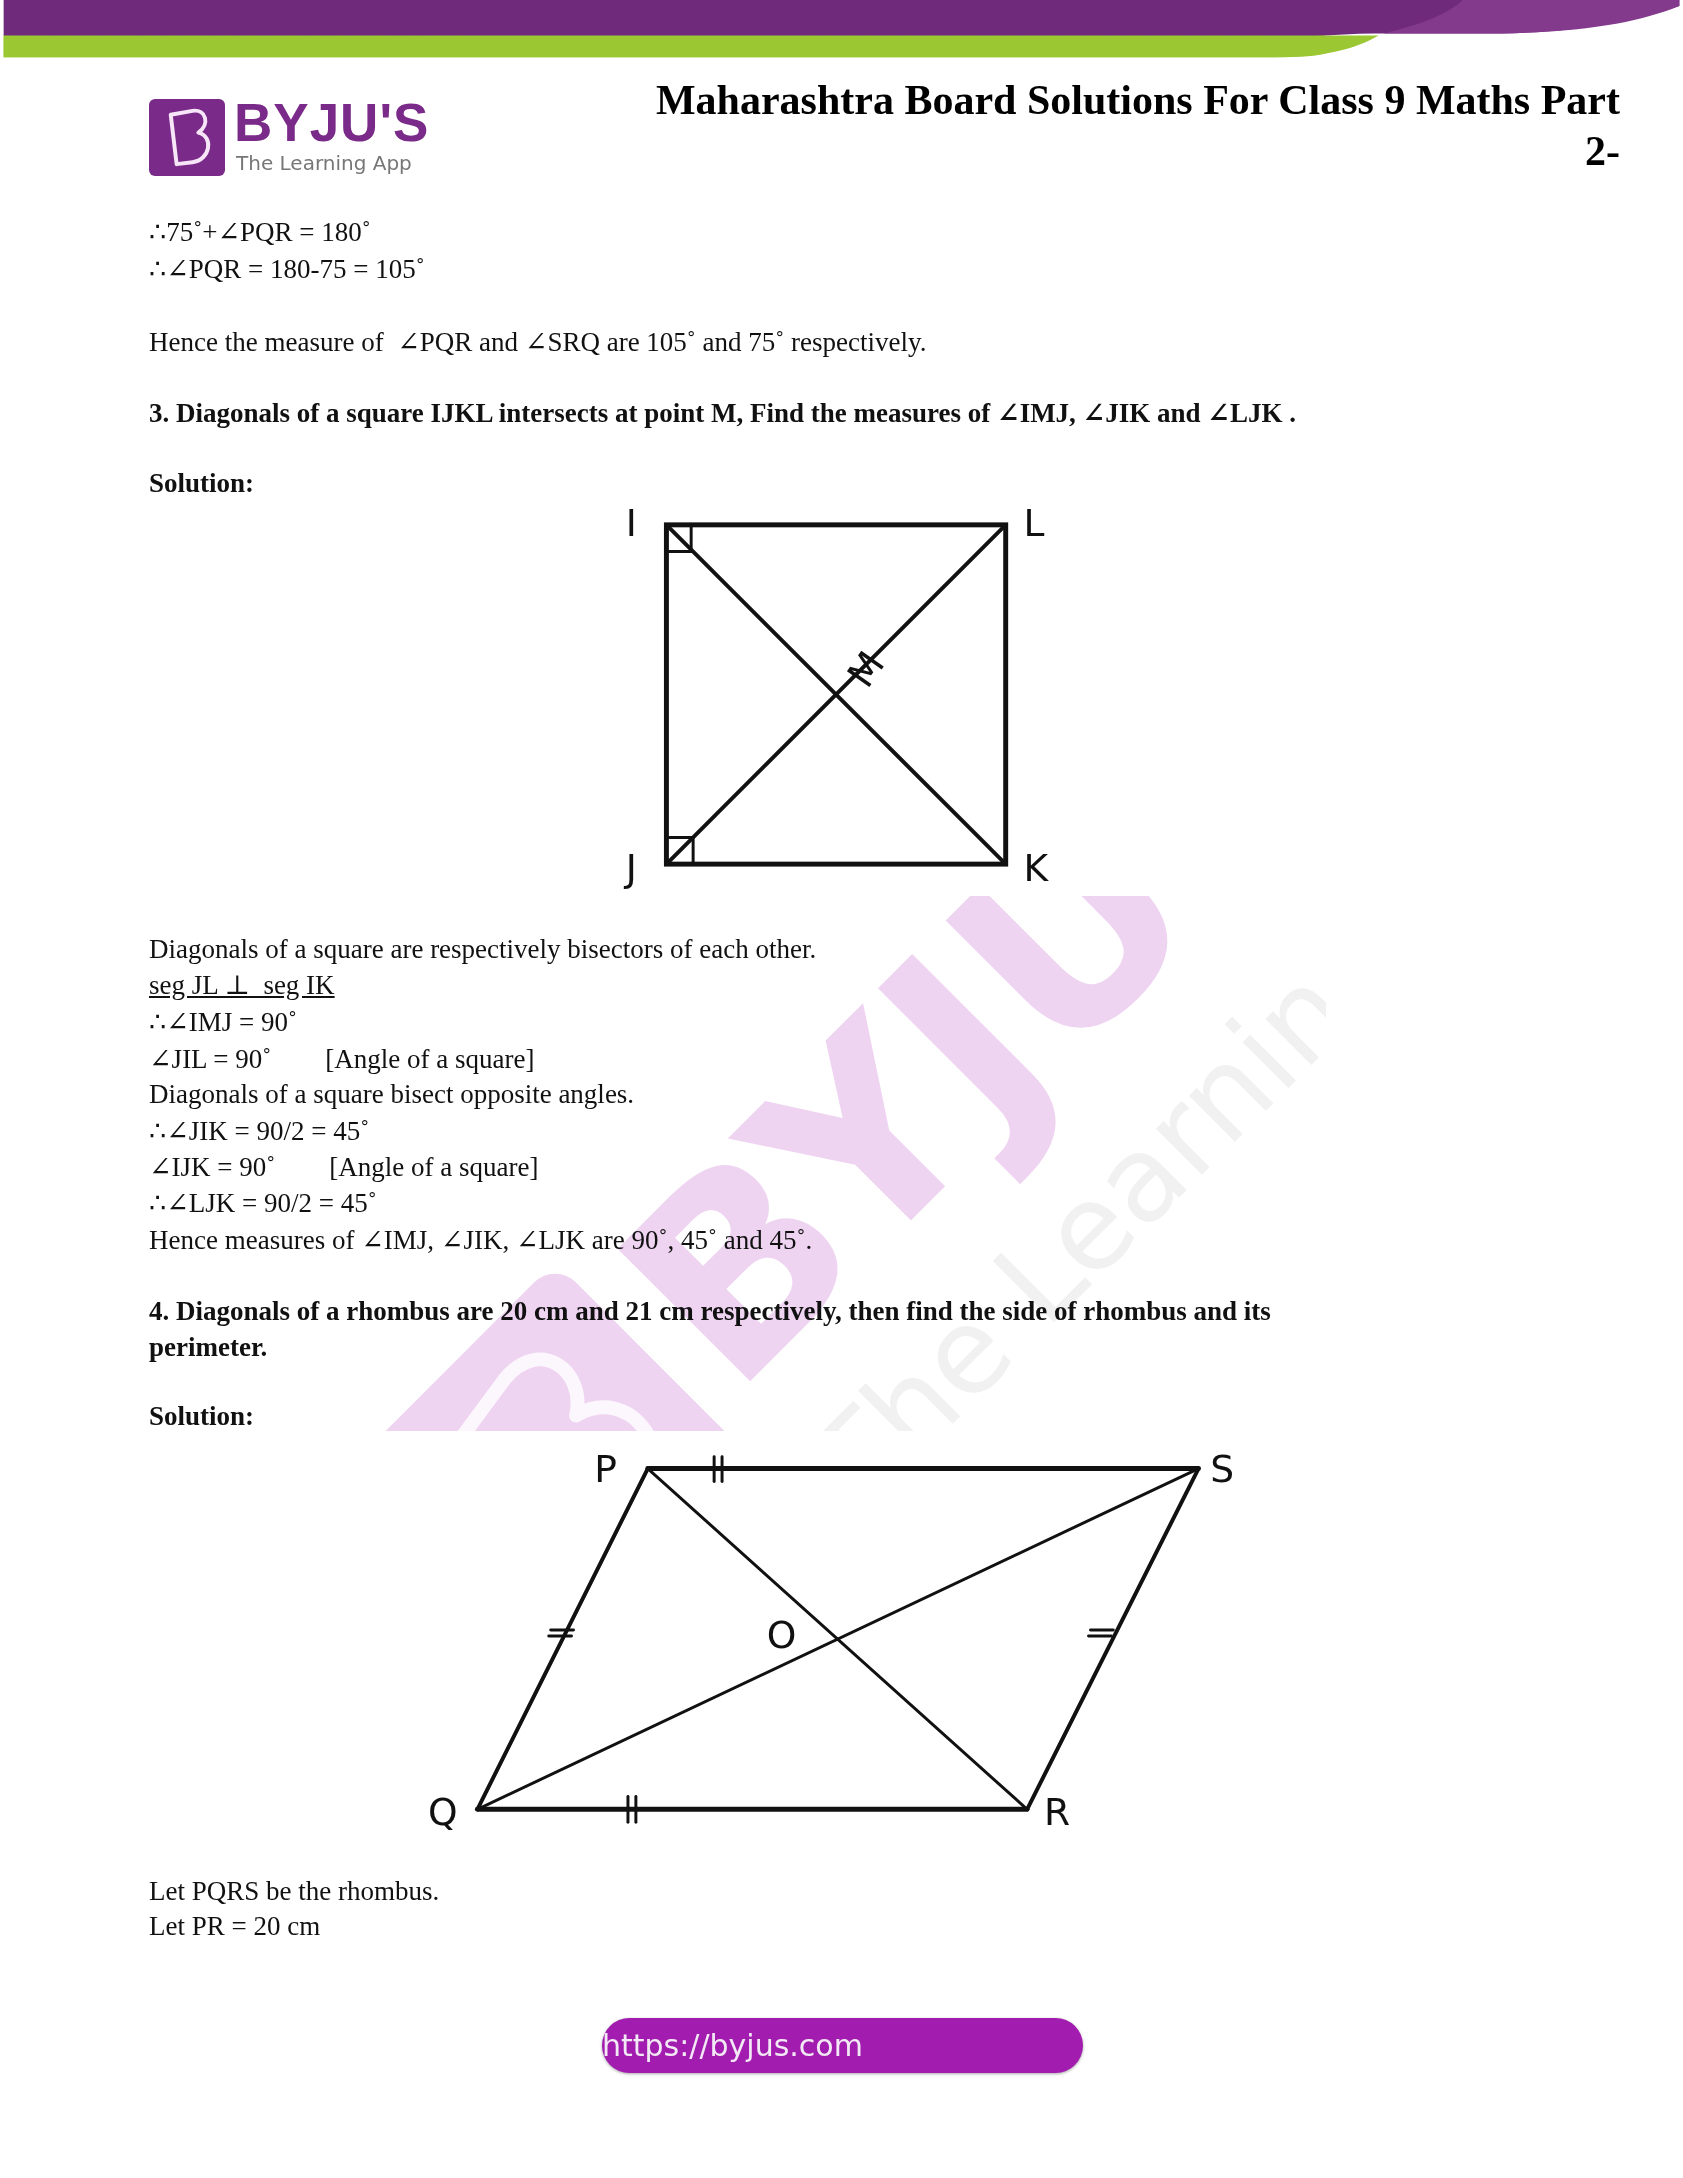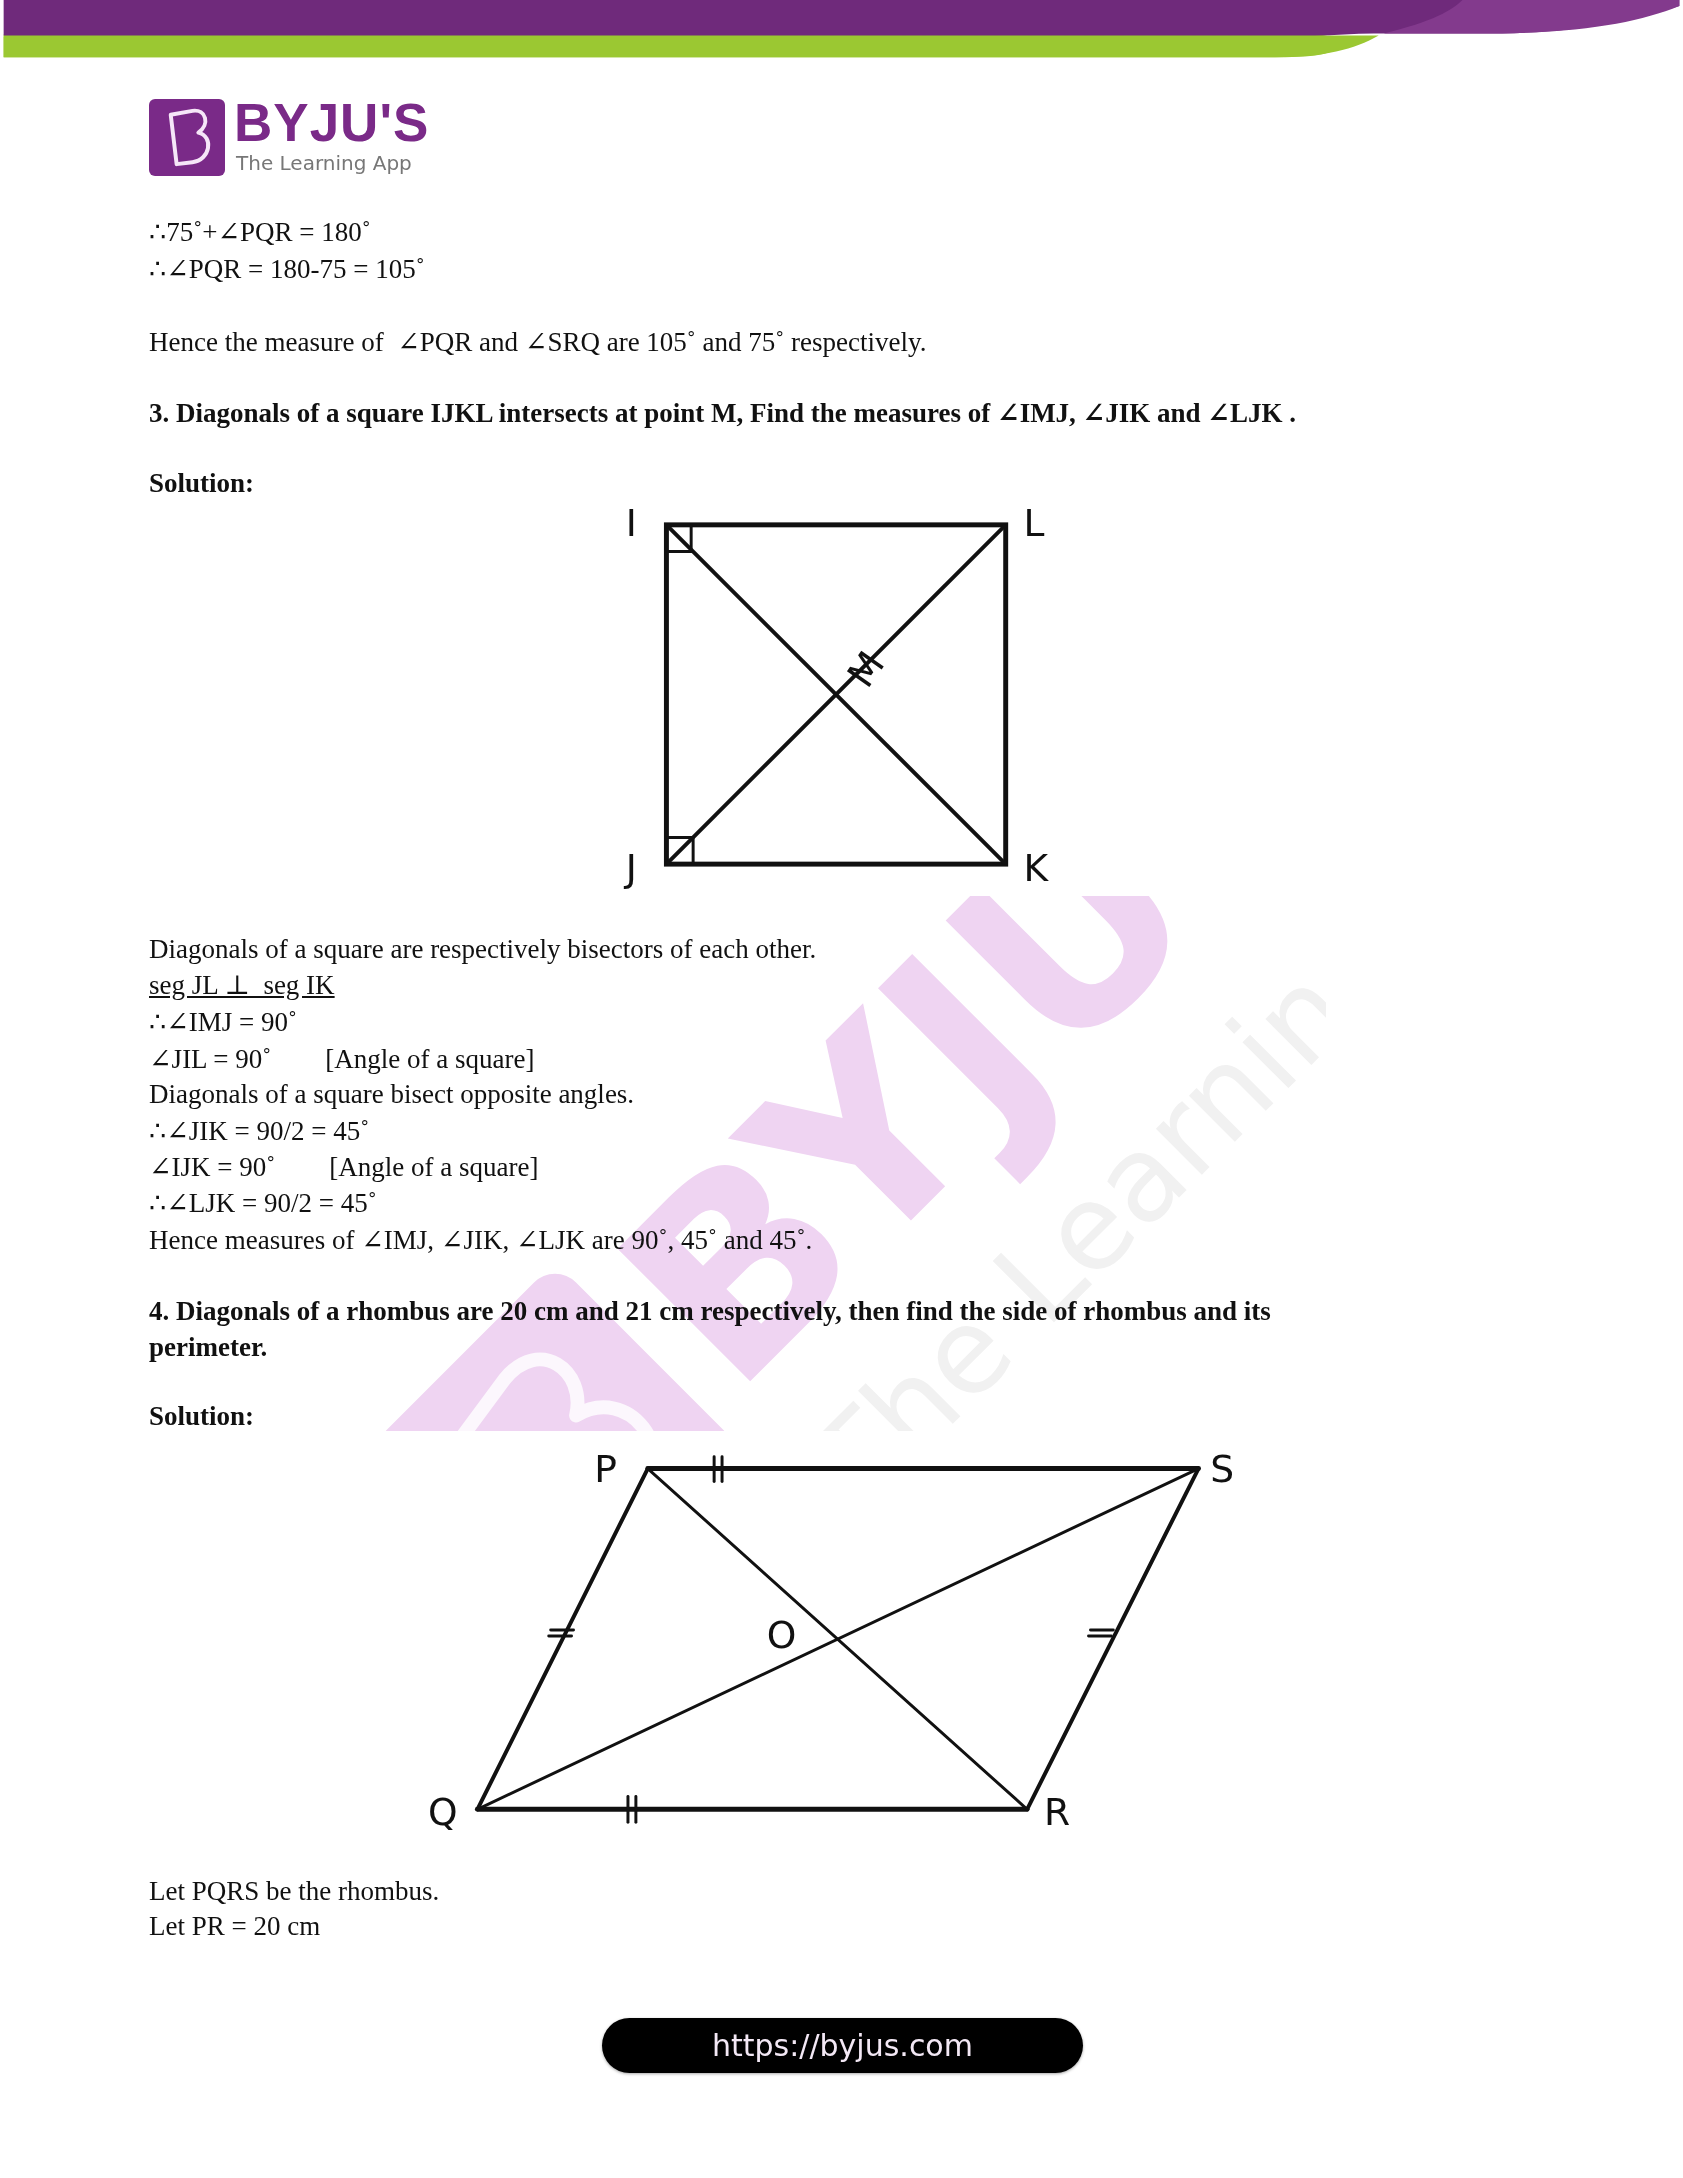--- a/index.html
+++ b/index.html
@@ -28,21 +28,21 @@
   
   .t { position:absolute; left:149px; font-size:27px; line-height:36px; white-space:pre; color:#111; }
   .b { font-weight:bold; }
 
   
   .diag { position:absolute; }
   .lbl { font-family:"DejaVu Sans", sans-serif; font-size:38px; fill:#111; }
 
   
   .footer-pill { position:absolute; left:602px; top:2018px; width:481px; height:55px; border-radius:28px;
-                 background:#000000; box-shadow:0 1px 3px rgba(0,0,0,0.35); text-align:center; }
+                 background:#a21caf; box-shadow:0 1px 3px rgba(0,0,0,0.35); }
   .footer-pill span { font-family:"DejaVu Sans", sans-serif; font-size:30px; line-height:55px; color:#f3e8f5; }
 </style>
 </head>
 <body>
 
 <svg class="band" width="1683" height="69" viewBox="0 0 1700 70">
   <path d="M0 35 H1330 C1360 35 1375 58 1300 58 H0 Z" fill="#9bc832"></path>
   <path d="M0 37 L0 58 L1290 58 C1340 58 1370 50 1395 36 Z" fill="#9bc832"></path>
   <path d="M0 0 H1700 V6 C1650 22 1600 32 1520 34 H1390 C1370 34 1350 36 1330 36 H0 Z" fill="#6f2a7b"></path>
   <path d="M1480 0 H1700 V6 C1660 22 1610 32 1520 34 H1400 C1450 22 1470 10 1480 0 Z" fill="#833a8d"></path>
@@ -52,20 +52,21 @@
   <div class="logo-box">
     <svg width="76" height="77" viewBox="0 0 77 78">
       <path d="M22 16 L44 12 C58 10 62 26 50 34 C66 38 62 62 44 64 L28 66 Z" fill="none" stroke="#f6e6f8" stroke-width="4" stroke-linejoin="round"></path>
     </svg>
   </div>
   <div class="logo-word">BYJU'S</div>
   <div class="logo-tag">The Learning App</div>
 </div>
 
 <div class="doc-title">
+  <div>Maharashtra Board Solutions For Class 9 Maths Part 2-</div>
 </div>
 
 <div class="wm">
   <svg width="950" height="535" viewBox="0 0 960 540">
     <g transform="translate(-10 560) rotate(-45)">
       <rect x="0" y="0" width="270" height="270" rx="30" fill="#efd4f2"></rect>
       <path d="M70 60 L150 48 C205 42 215 100 175 125 C235 140 225 225 160 230 L95 238 Z" fill="none" stroke="#ffffff" stroke-width="14" stroke-linejoin="round" opacity="0.8"></path>
       <text x="300" y="225" font-family="DejaVu Sans, sans-serif" font-weight="bold" font-size="260" fill="#efd4f2">BYJU</text>
       <text x="310" y="400" font-family="DejaVu Sans, sans-serif" font-size="120" fill="#f1f1f1">The Learning App</text>
     </g>

